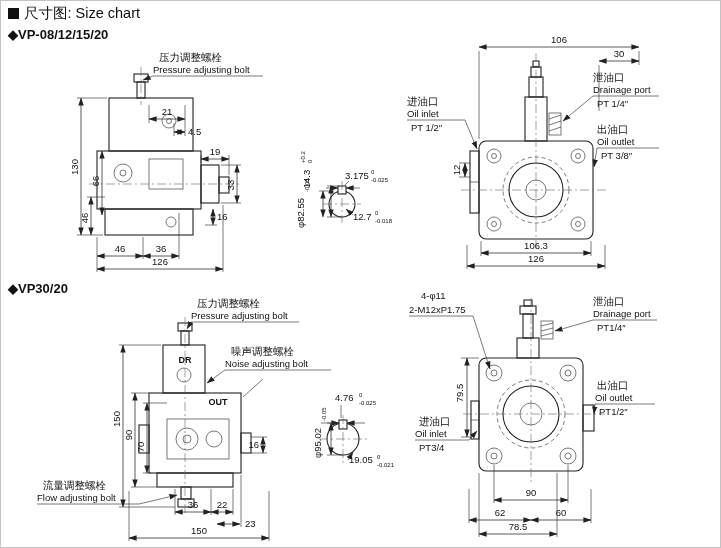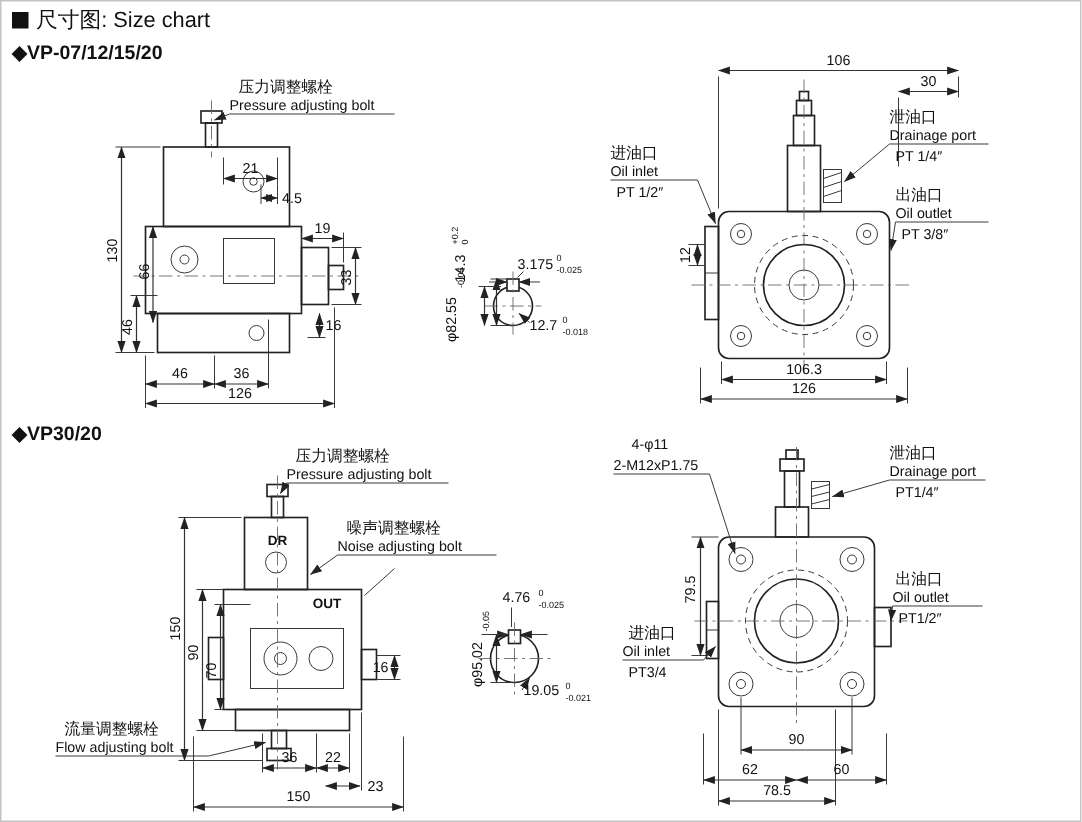--- a/index.html
+++ b/index.html
@@ -352,16 +352,16 @@
     <text text-anchor="middle" x="499" y="515">62</text>
     <text text-anchor="middle" x="560" y="515">60</text>
     <text text-anchor="middle" x="517" y="529">78.5</text>
   </g>
 </svg>
 
   <div class="title">
     <span class="sq"></span>
     <span>尺寸图: Size chart</span>
   </div>
-  <div class="h vp08h">◆VP-07/12/15/20</div>
+  <div class="h vp08h">◆VP-08/12/15/20</div>
   <div class="h vp30h">◆VP30/20</div>
 
 </div>
 
 </body></html>

